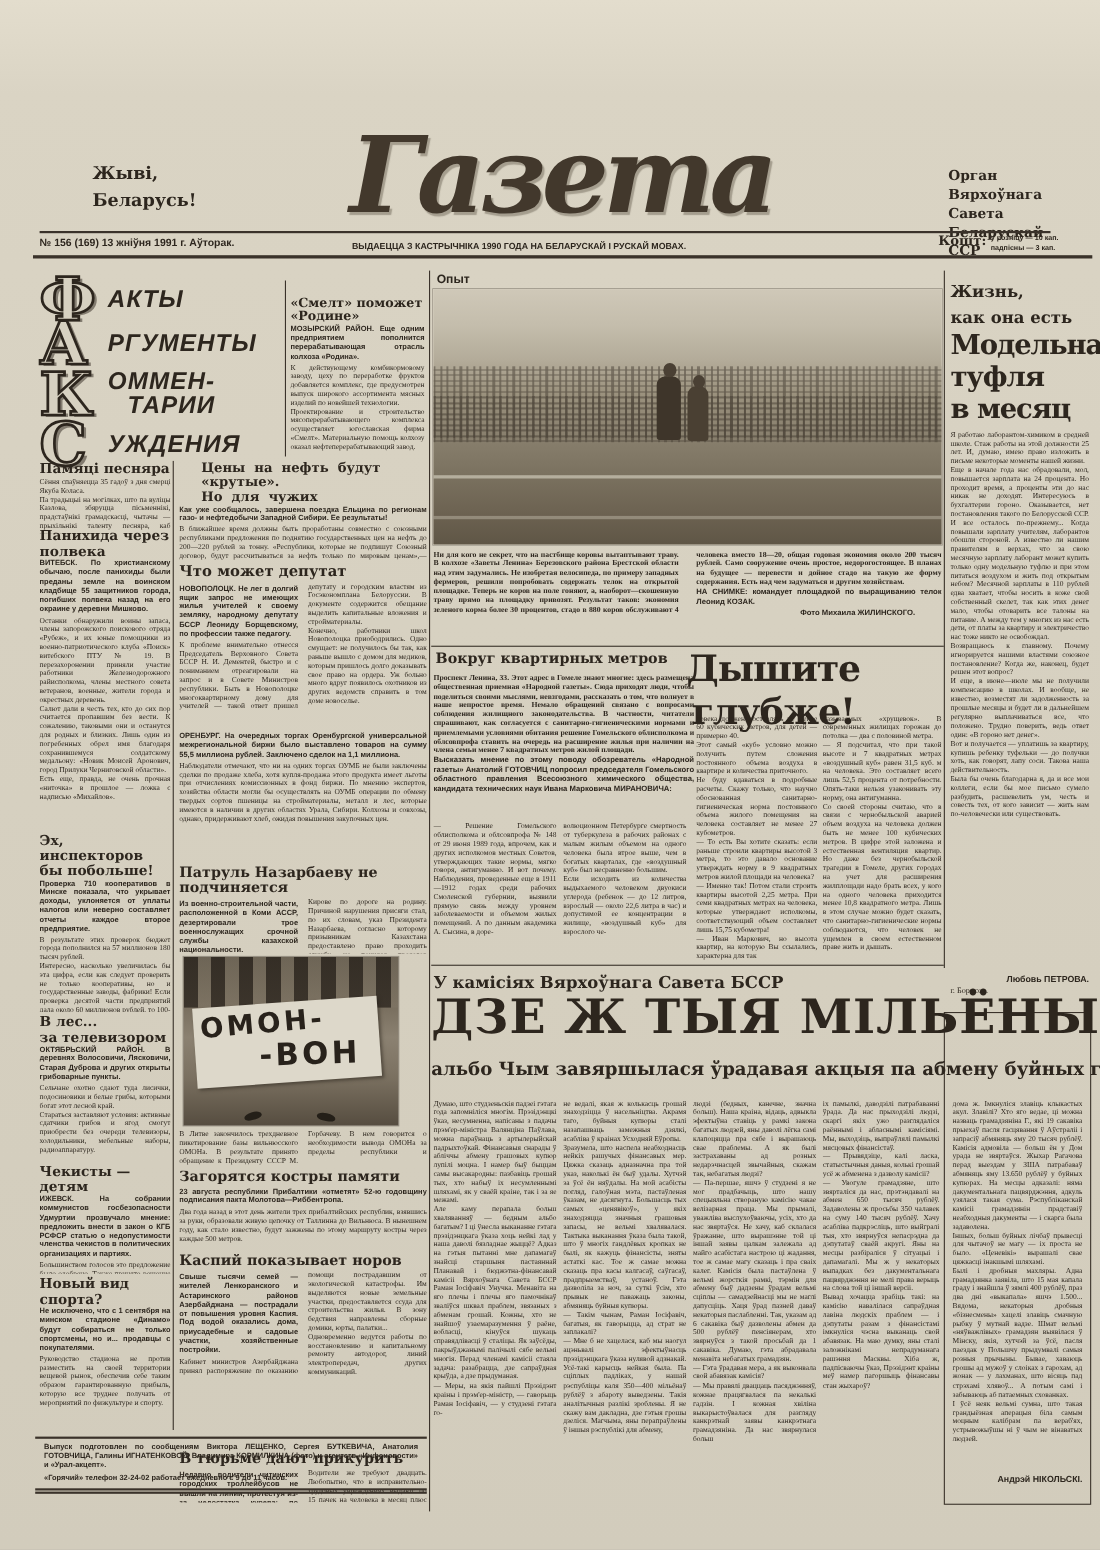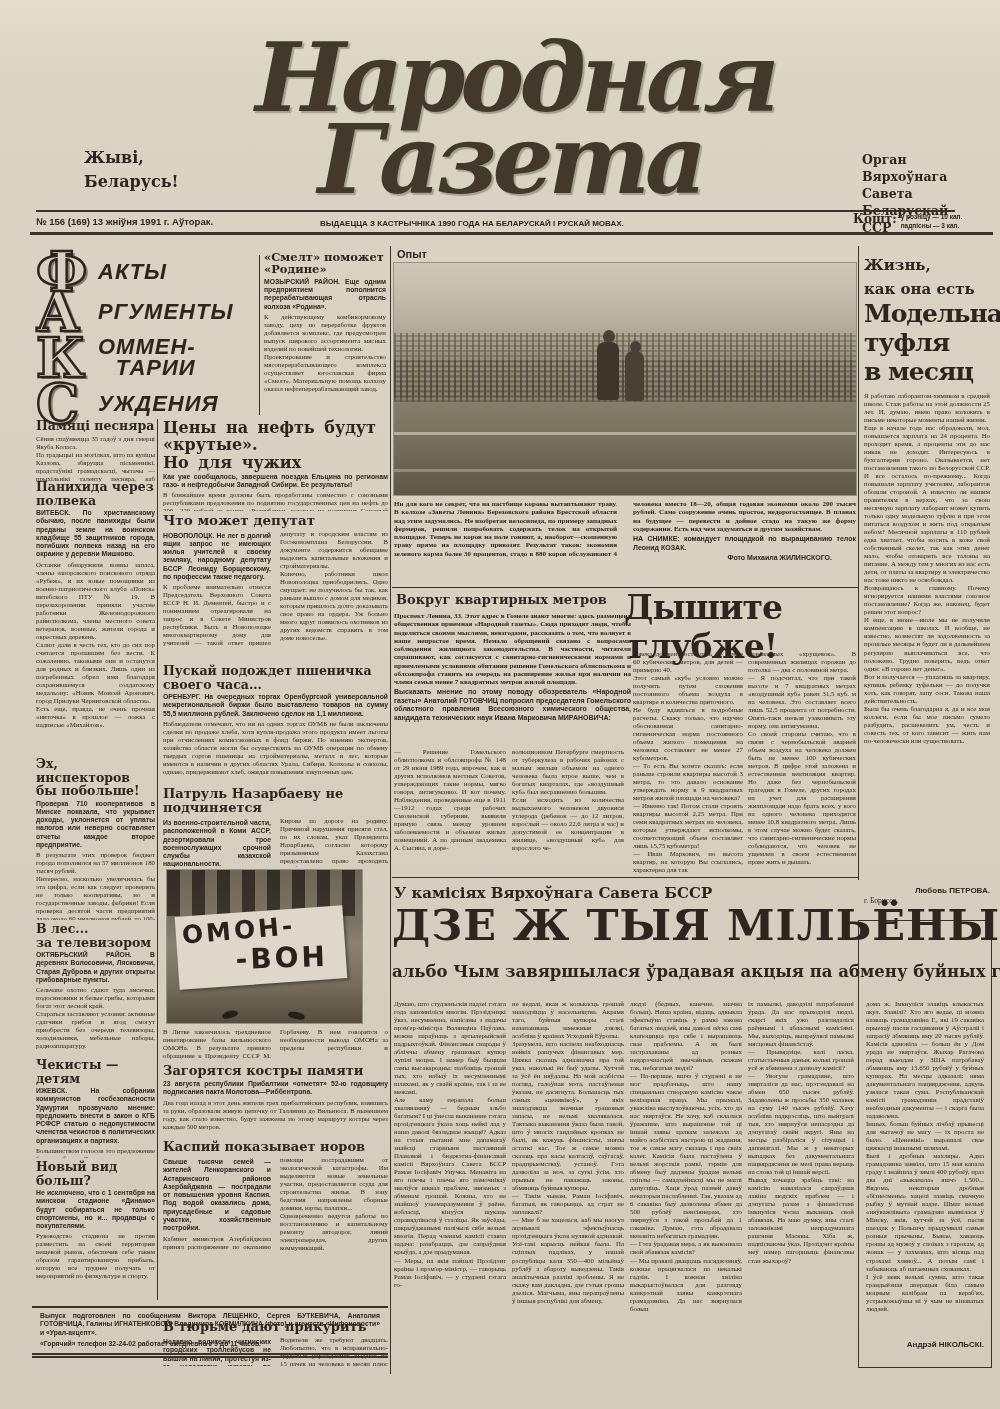--- a/index.html
+++ b/index.html
@@ -50,21 +50,20 @@
   .credits-box{position:absolute;border-top:2px solid #3a322a;border-bottom:5px double #3a322a;padding:4px 8px;box-sizing:border-box;}
   .boxline{position:absolute;border:1px solid #3a322a;}
 </style>
 </head>
 <body>
 
 <div class="page">
 
   <div class="abs slogan" style="left:84px;top:146px;width:118px;">Жывi,
 Беларусь!</div>
-  <div class="abs logo" style="left:215px;top:40px;width:600px;font-size:96px;text-align:center;">Народная</div>
   <div class="abs logo" style="left:280px;top:122px;width:460px;font-size:96px;text-align:center;">Газета</div>
   <div class="abs organ" style="left:862px;top:152px;width:132px;">Орган
 Вярхоўнага Савета
 Беларускай
 ССР</div>
   <div class="rule-h" style="left:36px;top:210px;width:919px;height:2px;"></div>
   <div class="abs issue" style="left:36px;top:216px;">№ 156 (169) 13 жнiўня 1991 г. Аўторак.</div>
   <div class="abs pubinfo" style="left:320px;top:219px;width:360px;">ВЫДАЕЦЦА З КАСТРЫЧНIКА 1990 ГОДА НА БЕЛАРУСКАЙ I РУСКАЙ МОВАХ.</div>
   <div class="abs" style="left:853px;top:212px;width:142px;">
     <span class="price-label">Кошт:</span>
@@ -91,21 +90,21 @@
       <span class="faks-letter">К</span>
       <span class="faks-word" style="text-align:right;">ОММЕН-
 ТАРИИ</span>
     </div>
     <div class="faks-row">
       <span class="faks-letter">С</span>
       <span class="faks-word">УЖДЕНИЯ</span>
     </div>
   </div>
 
-  <div class="art" style="left:264px;top:251px;width:122px;height:162px;">
+  <div class="art" style="left:264px;top:269px;width:122px;height:162px;">
     <div class="title title-sm">«Смелт» поможет
 «Родине»</div>
     <div class="lead">МОЗЫРСКИЙ РАЙОН. Еще одним предприятием пополнится перерабатывающая отрасль колхоза «Родина».</div>
     <div class="body">К действующему комбикормовому заводу, цеху по переработке фруктов добавляется комплекс, где предусмотрен выпуск широкого ассортимента мясных изделий по новейшей технологии.
 Проектирование и строительство мясоперерабатывающего комплекса осуществляет югославская фирма «Смелт». Материальную помощь колхозу оказал нефтеперерабатывающий завод.</div>
   </div>
 
   <div class="art" style="left:36px;top:419px;width:119px;height:66px;">
     <div class="title">Памяцi песняра</div>
     <div class="body">Сёння спаўняецца 35 гадоў з дня смерцi Якуба Коласа.
@@ -133,41 +132,40 @@
     <div class="body">Сельчане охотно сдают туда лисички, подосиновики и белые грибы, которыми богат этот лесной край.
 Стараться заставляют условия: активные сдатчики грибов и ягод смогут приобрести без очереди телевизоры, холодильники, мебельные наборы, радиоаппаратуру.</div>
   </div>
   <div class="art" style="left:36px;top:1058px;width:119px;height:100px;">
     <div class="title">Чекисты — детям</div>
     <div class="lead">ИЖЕВСК. На собрании коммунистов госбезопасности Удмуртии прозвучало мнение: предложить внести в закон о КГБ РСФСР статью о недопустимости членства чекистов в политических организациях и партиях.</div>
     <div class="body">Большинством голосов это предложение было одобрено. Также принято решение — материальные ценности этой парторганизации передать на баланс КГБ, а 2,5 тыс. рублей, оставшиеся от взносов, перечислить в Увинский детдом.</div>
   </div>
   <div class="art" style="left:36px;top:1160px;width:119px;height:138px;">
     <div class="title">Новый вид
-больш?</div>
+спорта?</div>
     <div class="lead">Не исключено, что с 1 сентября на минском стадионе «Динамо» будут собираться не только спортсмены, но и... продавцы с покупателями.</div>
     <div class="body">Руководство стадиона не против разместить на своей территории вещевой рынок, обеспечив себе таким образом гарантированную прибыль, которую все труднее получать от мероприятий по физкультуре и спорту.</div>
   </div>
 
   <div class="art" style="left:163px;top:419px;width:225px;height:92px;">
-    <div class="title" style="font-size:16px;word-spacing:4px;">Цены на нефть будут «крутые».
+    <div class="title" style="font-size:12px;word-spacing:4px;margin-left:20px;">Цены на нефть будут «крутые».
 Но для чужих</div>
     <div class="lead">Как уже сообщалось, завершена поездка Ельцина по регионам газо- и нефтедобычи Западной Сибири. Ее результаты!</div>
     <div class="body">В ближайшее время должны быть проработаны совместно с союзными республиками предложения по поднятию государственных цен на нефть до 200—220 рублей за тонну. «Республики, которые не подпишут Союзный договор, будут рассчитываться за нефть только по мировым ценам»,— заявил Ельцин.</div>
   </div>
   <div class="art" style="left:163px;top:513px;width:225px;height:149px;">
     <div class="title" style="font-size:13.5px;">Что может депутат</div>
     <div class="cols2">
       <div class="lead">НОВОПОЛОЦК. Не лег в долгий ящик запрос не имеющих жилья учителей к своему земляку, народному депутату БССР Леониду Борщевскому, по профессии также педагогу.</div>
       <div class="body">К проблеме внимательно отнесся Председатель Верховного Совета БССР Н. И. Дементей, быстро и с пониманием отреагировали на запрос и в Совете Министров республики. Быть в Новополоцке многоквартирному дому для учителей — такой ответ пришел депутату и городским властям из Госэкономплана Белоруссии. В документе содержится обещание выделить капитальные вложения и стройматериалы.
 Конечно, работники школ Новополоцка приободрились. Одно смущает: не получилось бы так, как раньше вышло с домом для медиков, которым пришлось долго доказывать свое право на ордера. Уж больно много вдруг появилось охотников из других ведомств справить в том доме новоселье.</div>
     </div>
   </div>
   <div class="art" style="left:163px;top:664px;width:225px;height:121px;">
-    <div class="title" style="font-size:12.5px;">Пускай подождет пшеничка своего часа...</div>
     <div class="lead">ОРЕНБУРГ. На очередных торгах Оренбургской универсальной межрегиональной биржи было выставлено товаров на сумму 55,5 миллиона рублей. Заключено сделок на 1,1 миллиона.</div>
     <div class="body">Наблюдатели отмечают, что ни на одних торгах ОУМБ не были заключены сделки по продаже хлеба, хотя купля-продажа этого продукта имеет льготы при отчислениях комиссионных в фонд биржи. По мнению экспертов, хозяйства области могли бы осуществлять на ОУМБ операции по обмену твердых сортов пшеницы на стройматериалы, металл и лес, которые имеются в наличии в других областях Урала, Сибири. Колхозы и совхозы, однако, придерживают хлеб, ожидая повышения закупочных цен.</div>
   </div>
   <div class="art" style="left:163px;top:787px;width:225px;height:80px;">
     <div class="title" style="font-size:13px;">Патруль Назарбаеву не подчиняется</div>
     <div class="cols2">
       <div class="lead">Из военно-строительной части, расположенной в Коми АССР, дезертировали трое военнослужащих срочной службы казахской национальности.</div>
       <div class="body">В ночь с 6 на 7 августа они были задержаны военным патрулем в Кирове по дороге на родину. Причиной нарушения присяги стал, по их словам, указ Президента Назарбаева, согласно которому призывникам Казахстана предоставлено право проходить службу, не покидая пределов республики.</div>
     </div>
   </div>

